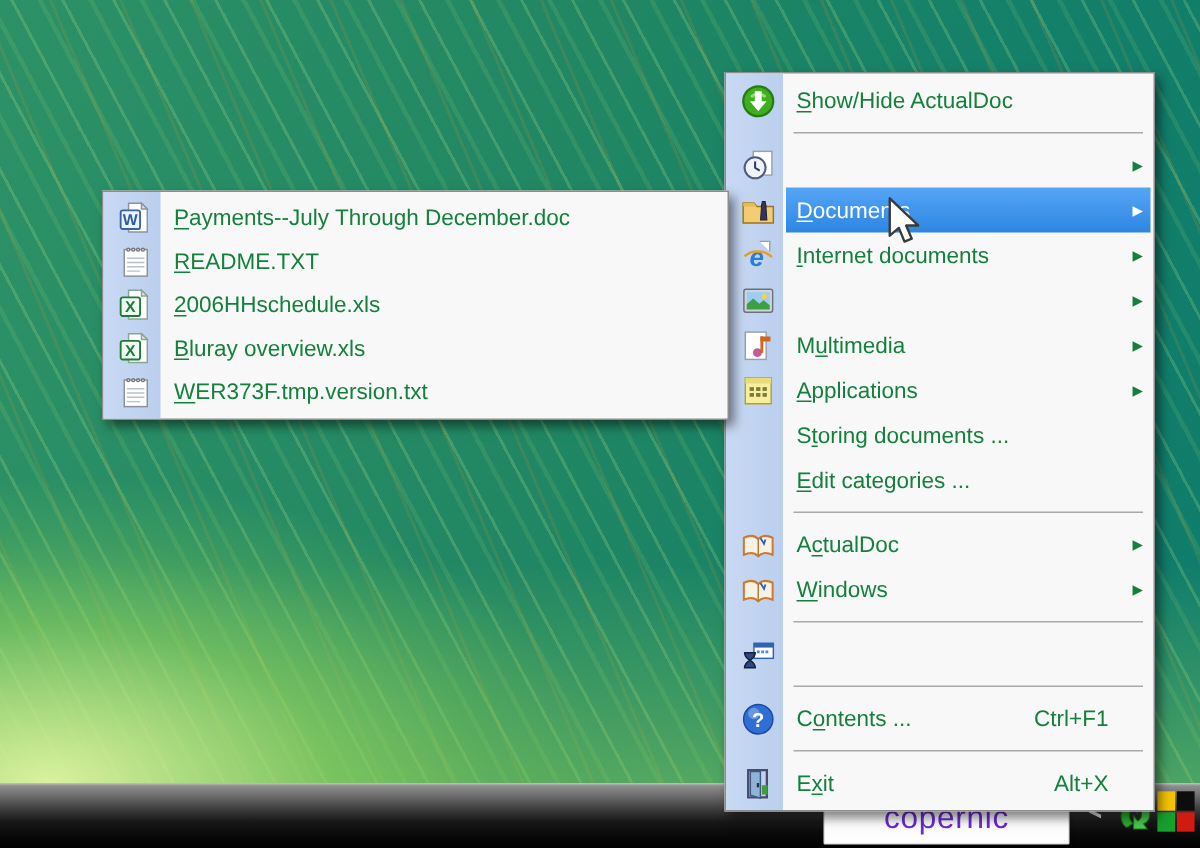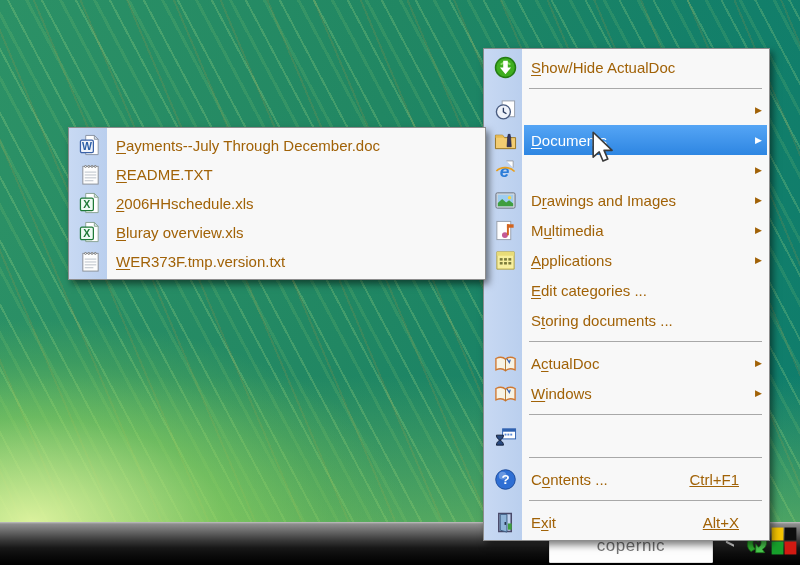--- a/index.html
+++ b/index.html
@@ -22,21 +22,21 @@
   .taskbar{
     position:absolute;left:0;bottom:0;width:800px;height:43px;
     background:linear-gradient(#c2c2c2 0px, #8e8e8e 2px, #6a6a6a 9px, #3a3a3a 18px, #171717 26px, #0a0a0a 34px, #000 43px);
   }
   .copernic-box{
     position:absolute;left:549px;top:529px;width:162px;height:32px;
     background:#fdfdfd;border:1px solid #e2e2e2;border-radius:1px;
     box-shadow:0 1px 3px rgba(0,0,0,.35);
     display:flex;align-items:center;justify-content:center;z-index:5;
   }
-  .copernic-box span{font-size:17px;color:#737373;letter-spacing:.5px;}
+  .copernic-box span{font-size:21px;color:#6d28d9;letter-spacing:.5px;}
   .tray-chevron{
     position:absolute;left:721px;top:533px;width:18px;height:20px;z-index:6;
     color:#e3e3e3;font-size:16px;font-weight:bold;text-align:center;
     transform:scaleY(1.25);
   }
   .tray-ic{position:absolute;z-index:6;}
   .tray-ic.recycle{left:742px;top:529px;}
   .tray-ic.grid{left:771px;top:527px;}
   
   .menu{
@@ -50,29 +50,29 @@
     background:linear-gradient(90deg, var(--icon-strip,#c8d9f3), #bacfee);
   }
   #tray-menu{left:483px;top:48px;width:281px;}
   #documents-submenu{left:68px;top:127px;width:412px;z-index:11;}
   .menu-row{position:relative;display:flex;align-items:center;height:30px;}
   #documents-submenu .menu-row{height:29px;}
   .mi-icon{flex:0 0 38px;display:flex;align-items:center;justify-content:center;}
   .mi-icon svg{width:23px;height:23px;}
   .mi-body{
     flex:1;display:flex;align-items:center;height:100%;
-    padding:0 3px 0 7px;color:#a16207;min-width:0;
+    padding:0 3px 0 7px;color:#15803d;min-width:0;
   }
   .menu-row.hl .mi-body{
     background:linear-gradient(var(--highlight-top,#55a5f5), var(--highlight-bottom,#2e86e2));
     color:#fff;
   }
   .mi-label{font-size:15px;white-space:nowrap;}
   .mi-label .accel{text-decoration:underline;text-underline-offset:2px;}
-  .mi-shortcut{margin-left:auto;font-size:15px;padding-right:9px;white-space:nowrap;text-decoration:underline;}
+  .mi-shortcut{margin-left:auto;font-size:15px;padding-right:9px;white-space:nowrap;}
   .mi-arrow{flex:0 0 14px;text-align:right;font-size:9px;line-height:1;padding-right:2px;}
   .menu-sep{height:1px;background:#a8a8a8;margin:6px 5px 6px 43px;}
   
   .cursor{position:absolute;left:591px;top:131px;z-index:30;}
 </style>
 </head>
 <body>
 
 <div class="desktop"></div>
 
@@ -246,35 +246,35 @@
       </div>
       <div class="menu-row">
         <span class="mi-icon">
           <svg viewBox="0 0 24 24">
             <path d="M13 2 h7 v7" fill="#fff" stroke="#9aa0a8"></path>
             <text x="11" y="19" font-size="18" font-style="italic" font-weight="bold" fill="#2b7cd8" text-anchor="middle">e</text>
             <path d="M2.5 12.5 c5-5 14-4.5 19 .5" stroke="#e8a020" fill="none" stroke-width="1.7"></path>
           </svg>
         </span>
         <span class="mi-body">
+          <span class="mi-label"><span class="accel">I</span>nternet documents</span>
           <span class="mi-shortcut"></span>
           <span class="mi-arrow">▶</span>
         </span>
       </div>
       <div class="menu-row">
         <span class="mi-icon">
           <svg viewBox="0 0 24 24">
             <rect x="2" y="4" width="20" height="16" rx="1.5" fill="#cfd6de" stroke="#6a7280"></rect>
             <rect x="4" y="6" width="16" height="12" fill="#9ecdf0"></rect>
             <path d="M4 18 v-3.5 l4.5-4 4.2 3.6 3-2.4 4.3 3.5 V18 z" fill="#3f9e3f"></path>
             <circle cx="16.2" cy="9" r="1.8" fill="#f7d441"></circle>
           </svg>
         </span>
         <span class="mi-body">
-          <span class="mi-label">D<span class="accel">r</span>awings and Images</span>
           <span class="mi-shortcut"></span>
           <span class="mi-arrow">▶</span>
         </span>
       </div>
       <div class="menu-row">
         <span class="mi-icon">
           <svg viewBox="0 0 24 24">
             <rect x="3" y="2.5" width="14.5" height="19" fill="#fff" stroke="#98a0ac"></rect>
             <circle cx="11.4" cy="16.8" r="3.1" fill="#c45a96"></circle>
             <rect x="13.5" y="5.5" width="2" height="11.5" fill="#d2641e"></rect>
@@ -304,29 +304,29 @@
         </span>
         <span class="mi-body">
           <span class="mi-label"><span class="accel">A</span>pplications</span>
           <span class="mi-shortcut"></span>
           <span class="mi-arrow">▶</span>
         </span>
       </div>
       <div class="menu-row">
         <span class="mi-icon"></span>
         <span class="mi-body">
+          <span class="mi-label">S<span class="accel">t</span>oring documents ...</span>
+          <span class="mi-shortcut"></span>
+          <span class="mi-arrow"></span>
+        </span>
+      </div>
+      <div class="menu-row">
+        <span class="mi-icon"></span>
+        <span class="mi-body">
           <span class="mi-label"><span class="accel">E</span>dit categories ...</span>
-          <span class="mi-shortcut"></span>
-          <span class="mi-arrow"></span>
-        </span>
-      </div>
-      <div class="menu-row">
-        <span class="mi-icon"></span>
-        <span class="mi-body">
-          <span class="mi-label">S<span class="accel">t</span>oring documents ...</span>
           <span class="mi-shortcut"></span>
           <span class="mi-arrow"></span>
         </span>
       </div>
       <div class="menu-sep"></div>
       <div class="menu-row">
         <span class="mi-icon">
           <svg viewBox="0 0 24 24">
             <path d="M2 6.8 C6.5 4.6 10 5.6 12 7.6 C14 5.6 17.5 4.6 22 6.8 V18.6 C17.5 16.6 14 17.6 12 19.6 C10 17.6 6.5 16.6 2 18.6 Z" fill="#f7f3e4" stroke="#d07830" stroke-width="1.4"></path>
             <path d="M12 7.6 V19.6" stroke="#b07830"></path>

